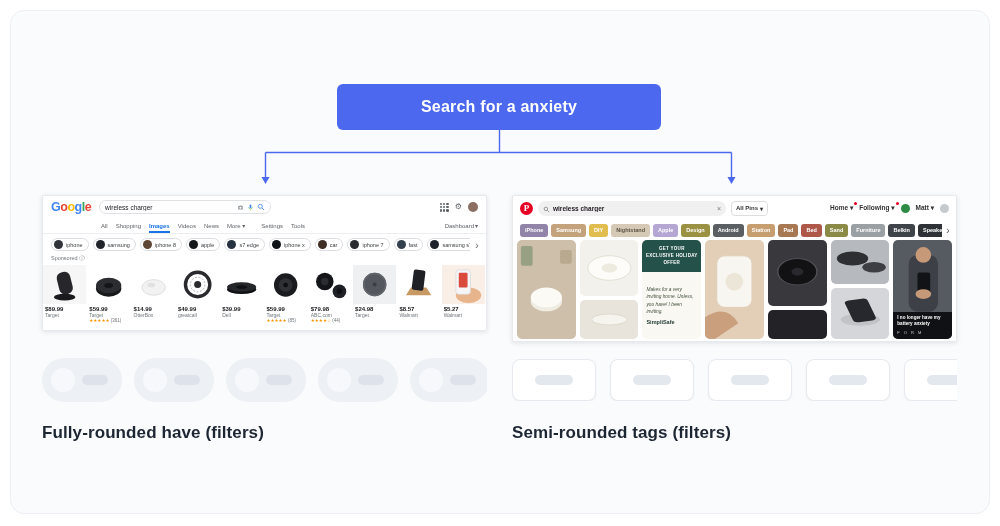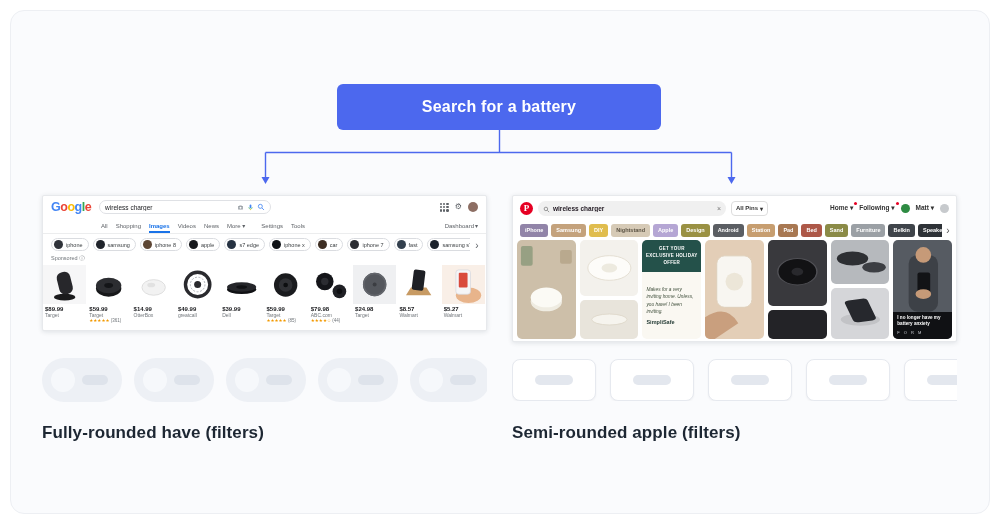--- a/index.html
+++ b/index.html
@@ -95,21 +95,21 @@
 <body>
 
 <div class="panel"></div>
 
 <svg class="connectors" width="1000" height="526" viewBox="0 0 1000 526">
   <path d="M499.5 130 V152.5 M265.5 152.5 H731.5 M265.5 152.5 V178 M731.5 152.5 V178" stroke="#4c68ee" stroke-width="1.4" fill="none"></path>
   <path d="M261.5 177 h8 l-4 7 z" fill="#4c68ee"></path>
   <path d="M727.5 177 h8 l-4 7 z" fill="#4c68ee"></path>
 </svg>
 
-<div class="kbtn">Search for a battery</div>
+<div class="kbtn">Search for a anxiety</div>
 
 <div class="shot g-shot">
   <div class="g-header">
     <div class="g-logo" id="g-logo"><span style="color: rgb(66, 133, 244);">G</span><span style="color: rgb(234, 67, 53);">o</span><span style="color: rgb(251, 188, 5);">o</span><span style="color: rgb(66, 133, 244);">g</span><span style="color: rgb(52, 168, 83);">l</span><span style="color: rgb(234, 67, 53);">e</span></div>
     <div class="g-search">
       <span class="g-q">wireless charger</span>
       <span class="gs-ico">
         <svg width="7" height="7" viewBox="0 0 24 24">
             <path fill="#9aa0a6" d="M4 7h3l2-2h6l2 2h3v12H4z"></path>
             <circle cx="12" cy="13" r="3.5" fill="#fff"></circle>
@@ -485,13 +485,13 @@
     </div>
     <div class="cardp">
       <span class="pb"></span>
     </div>
     <div class="cardp">
       <span class="pb"></span>
     </div>
   </div>
 
 <div class="caption cap-left">Fully-rounded have (filters)</div>
-<div class="caption cap-right">Semi-rounded apple (filters)</div>
+<div class="caption cap-right">Semi-rounded tags (filters)</div>
 
 </body></html>

